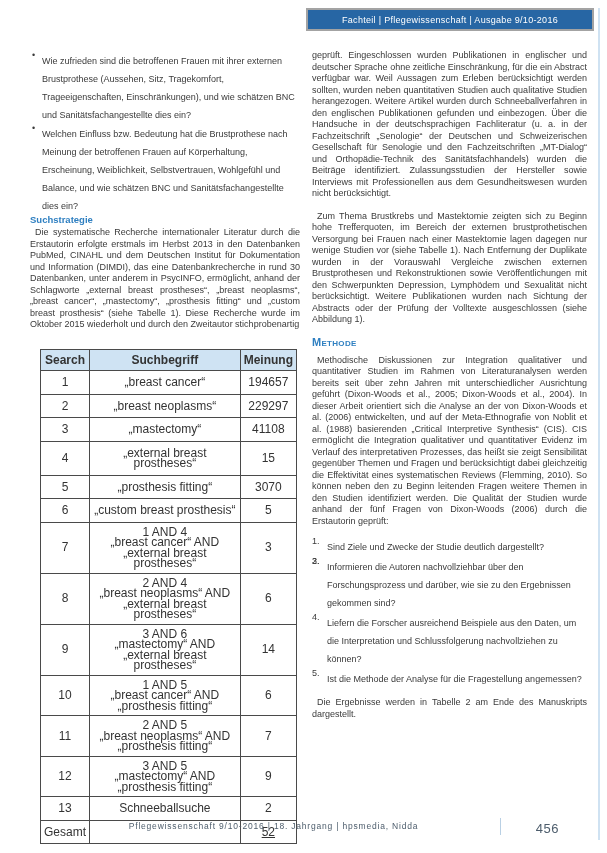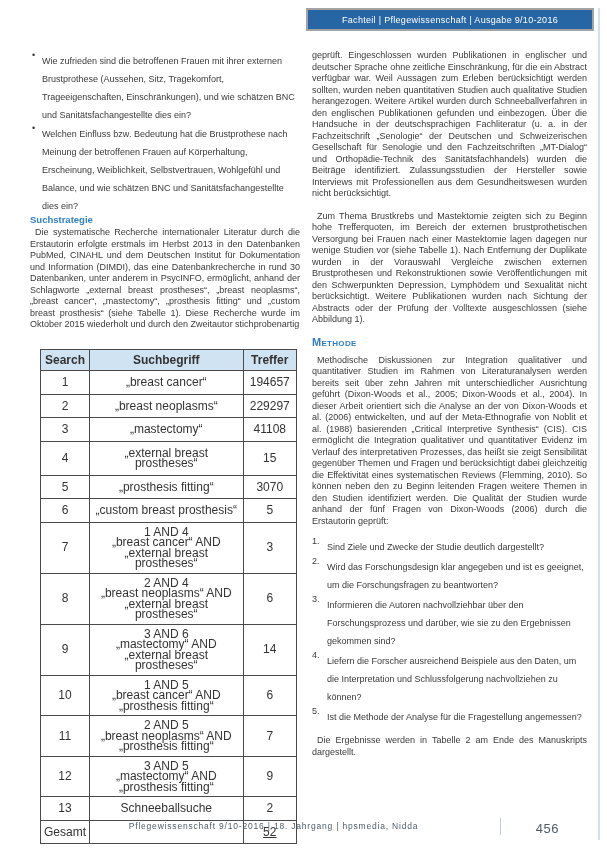--- a/index.html
+++ b/index.html
@@ -183,21 +183,21 @@
 
       <div class="sec-heading">Suchstrategie</div>
 
       <p class="indent">Die systematische Recherche internationaler Literatur durch die Erstautorin erfolgte erstmals im Herbst 2013 in den Datenbanken PubMed, CINAHL und dem Deutschen Institut für Dokumentation und Information (DIMDI), das eine Datenbankrecherche in rund 30 Datenbanken, unter anderem in PsycINFO, ermöglicht, anhand der Schlagworte „external breast prostheses“, „breast neoplasms“, „breast cancer“, „mastectomy“, „prosthesis fitting“ und „custom breast prosthesis“ (siehe Tabelle 1). Diese Recherche wurde im Oktober 2015 wiederholt und durch den Zweitautor stichprobenartig</p>
 
       <table class="search-table">
         <thead>
           <tr class="table-header-row">
             <th class="col-search">Search</th>
             <th class="col-term">Suchbegriff</th>
-            <th class="col-hits">Treffer</th>
+            <th class="col-hits">Meinung</th>
           </tr>
         </thead>
         <tbody>
           <tr>
             <td>1</td>
             <td class="cell-term">„breast cancer“</td>
             <td>194657</td>
           </tr>
           <tr>
             <td>2</td>
@@ -290,21 +290,20 @@
 
       <p class="indent">Methodische Diskussionen zur Integration qualitativer und quantitativer Studien im Rahmen von Literaturanalysen werden bereits seit über zehn Jahren mit unterschiedlicher Ausrichtung geführt (Dixon-Woods et al., 2005; Dixon-Woods et al., 2004). In dieser Arbeit orientiert sich die Analyse an der von Dixon-Woods et al. (2006) entwickelten, und auf der Meta-Ethnografie von Noblit et al. (1988) basierenden „Critical Interpretive Synthesis“ (CIS). CIS ermöglicht die Integration qualitativer und quantitativer Evidenz im Verlauf des interpretativen Prozesses, das heißt sie zeigt Sensibilität gegenüber Themen und Fragen und berücksichtigt dabei gleichzeitig die Effektivität eines systematischen Reviews (Flemming, 2010). So können neben den zu Beginn leitenden Fragen weitere Themen in den Studien identifiziert werden. Die Qualität der Studien wurde anhand der fünf Fragen von Dixon-Woods (2006) durch die Erstautorin geprüft:</p>
 
       <div class="num-list">
         <div class="n-item">
           <span class="n-num">1.</span>
           <span class="li-text">Sind Ziele und Zwecke der Studie deutlich dargestellt?</span>
         </div>
         <div class="n-item">
           <span class="n-num">2.</span>
-          <span class="li-text">Wird das Forschungsdesign klar angegeben und ist es geeignet, um die Forschungsfragen zu beantworten?</span>
         </div>
         <div class="n-item">
           <span class="n-num">3.</span>
           <span class="li-text">Informieren die Autoren nachvollziehbar über den Forschungsprozess und darüber, wie sie zu den Ergebnissen gekommen sind?</span>
         </div>
         <div class="n-item">
           <span class="n-num">4.</span>
           <span class="li-text">Liefern die Forscher ausreichend Beispiele aus den Daten, um die Interpretation und Schlussfolgerung nachvollziehen zu können?</span>
         </div>
         <div class="n-item">

